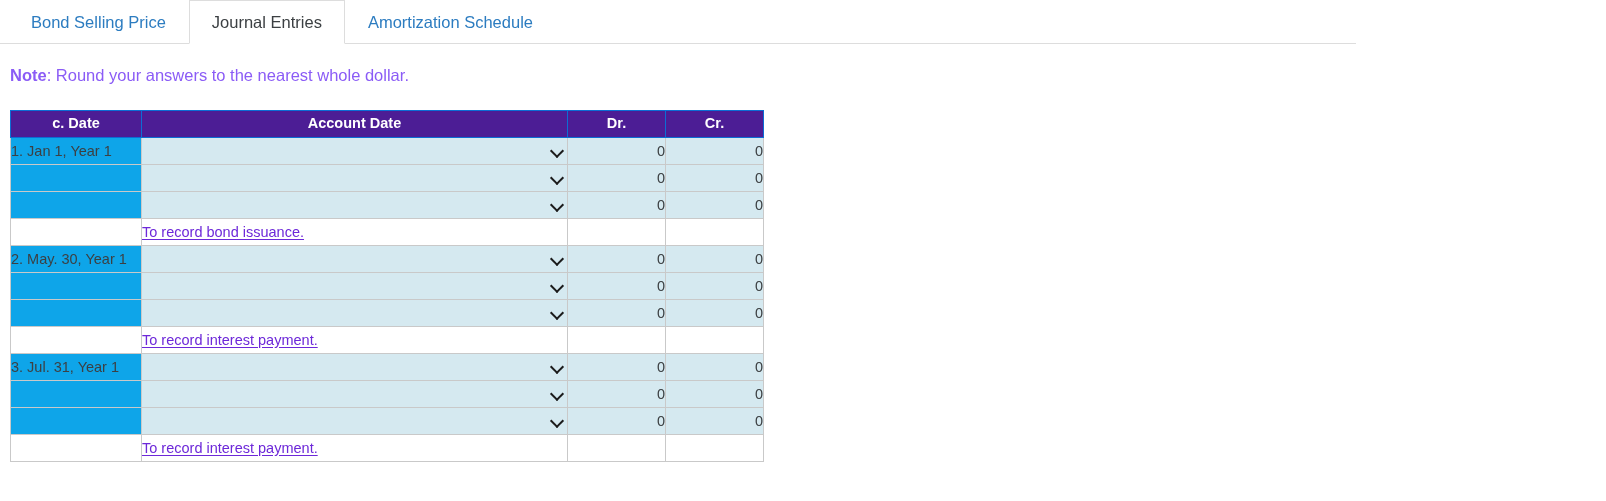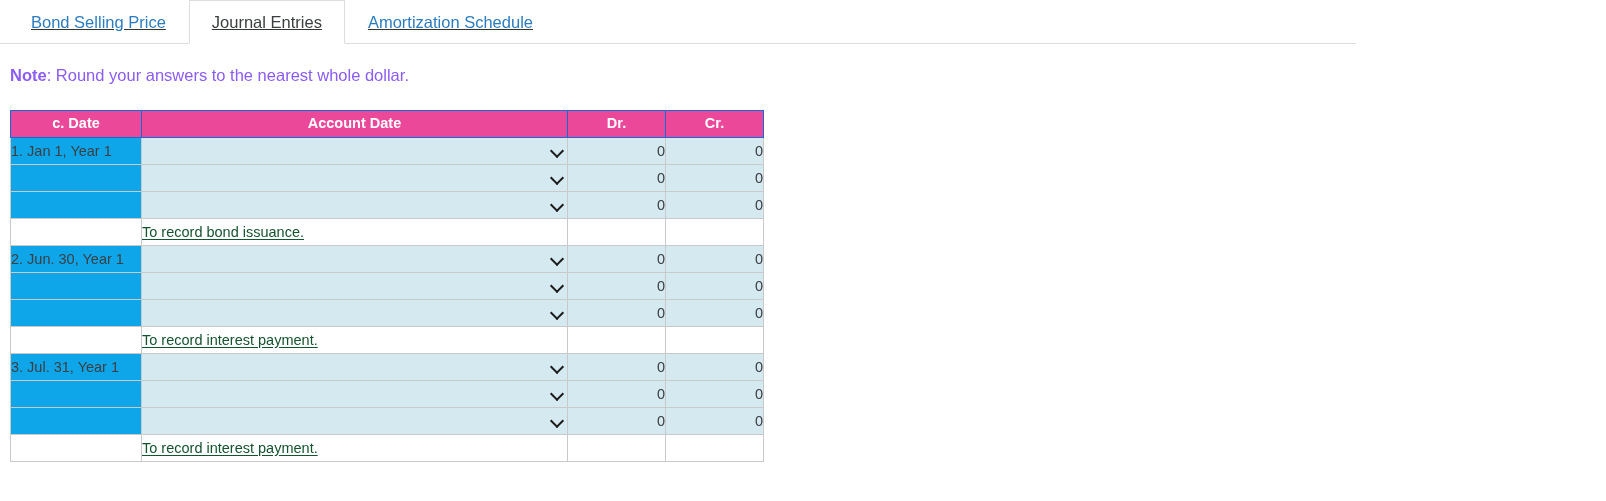--- a/index.html
+++ b/index.html
@@ -19,21 +19,20 @@
 
   
   .tab-bar {
     position: relative;
     height: 44px;
     width: 1356px;
     border-bottom: 1px solid #dddddd;
     display: flex;
     align-items: stretch;
     padding-left: 8px;
-    text-decoration: underline;
   }
   .tab {
     display: flex;
     align-items: center;
     justify-content: center;
     padding: 0 22px;
     font-size: 16.5px;
     color: #2c7cc0;
     cursor: pointer;
     background: transparent;
@@ -68,21 +67,21 @@
     margin: 24px 0 0 10px;
     width: 753px;
   }
   table.journal {
     border-collapse: collapse;
     table-layout: fixed;
     width: 753px;
     font-size: 14.5px;
   }
   table.journal th {
-    background: #ec4899;
+    background: #4c1d95;
     color: #ffffff;
     font-weight: bold;
     font-size: 14.5px;
     text-align: center;
     padding: 5px 6px;
     border: 1px solid #0c6dd4;
     height: 24px;
     line-height: 1.1;
   }
   table.journal td {
@@ -138,21 +137,21 @@
     background: #d5e9f0;
     text-align: right;
     padding: 2px 9px 2px 4px;
     color: #3c4043;
     font-size: 14.5px;
     cursor: text;
   }
   .cell-desc {
     background: #ffffff;
     padding: 2px 8px 2px 26px;
-    color: #14532d;
+    color: #6d28d9;
     font-size: 14.5px;
     cursor: pointer;
   }
   .cell-desc span {
     text-decoration: underline;
     text-underline-offset: 2px;
   }
   .cell-blank {
     background: #ffffff;
   }
@@ -230,21 +229,21 @@
       <tr>
         <td class="cell-blank"></td>
         <td class="cell-desc">
           <span>To record bond issuance.</span>
         </td>
         <td class="cell-blank"></td>
         <td class="cell-blank"></td>
       </tr>
 
       <tr>
-        <td class="cell-date">2. Jun. 30, Year 1</td>
+        <td class="cell-date">2. May. 30, Year 1</td>
         <td class="cell-select">
           <div class="select-inner">
             <span class="acct-value"></span>
             <span class="chev"></span>
           </div>
         </td>
         <td class="cell-amt">0</td>
         <td class="cell-amt">0</td>
       </tr>
       <tr>

